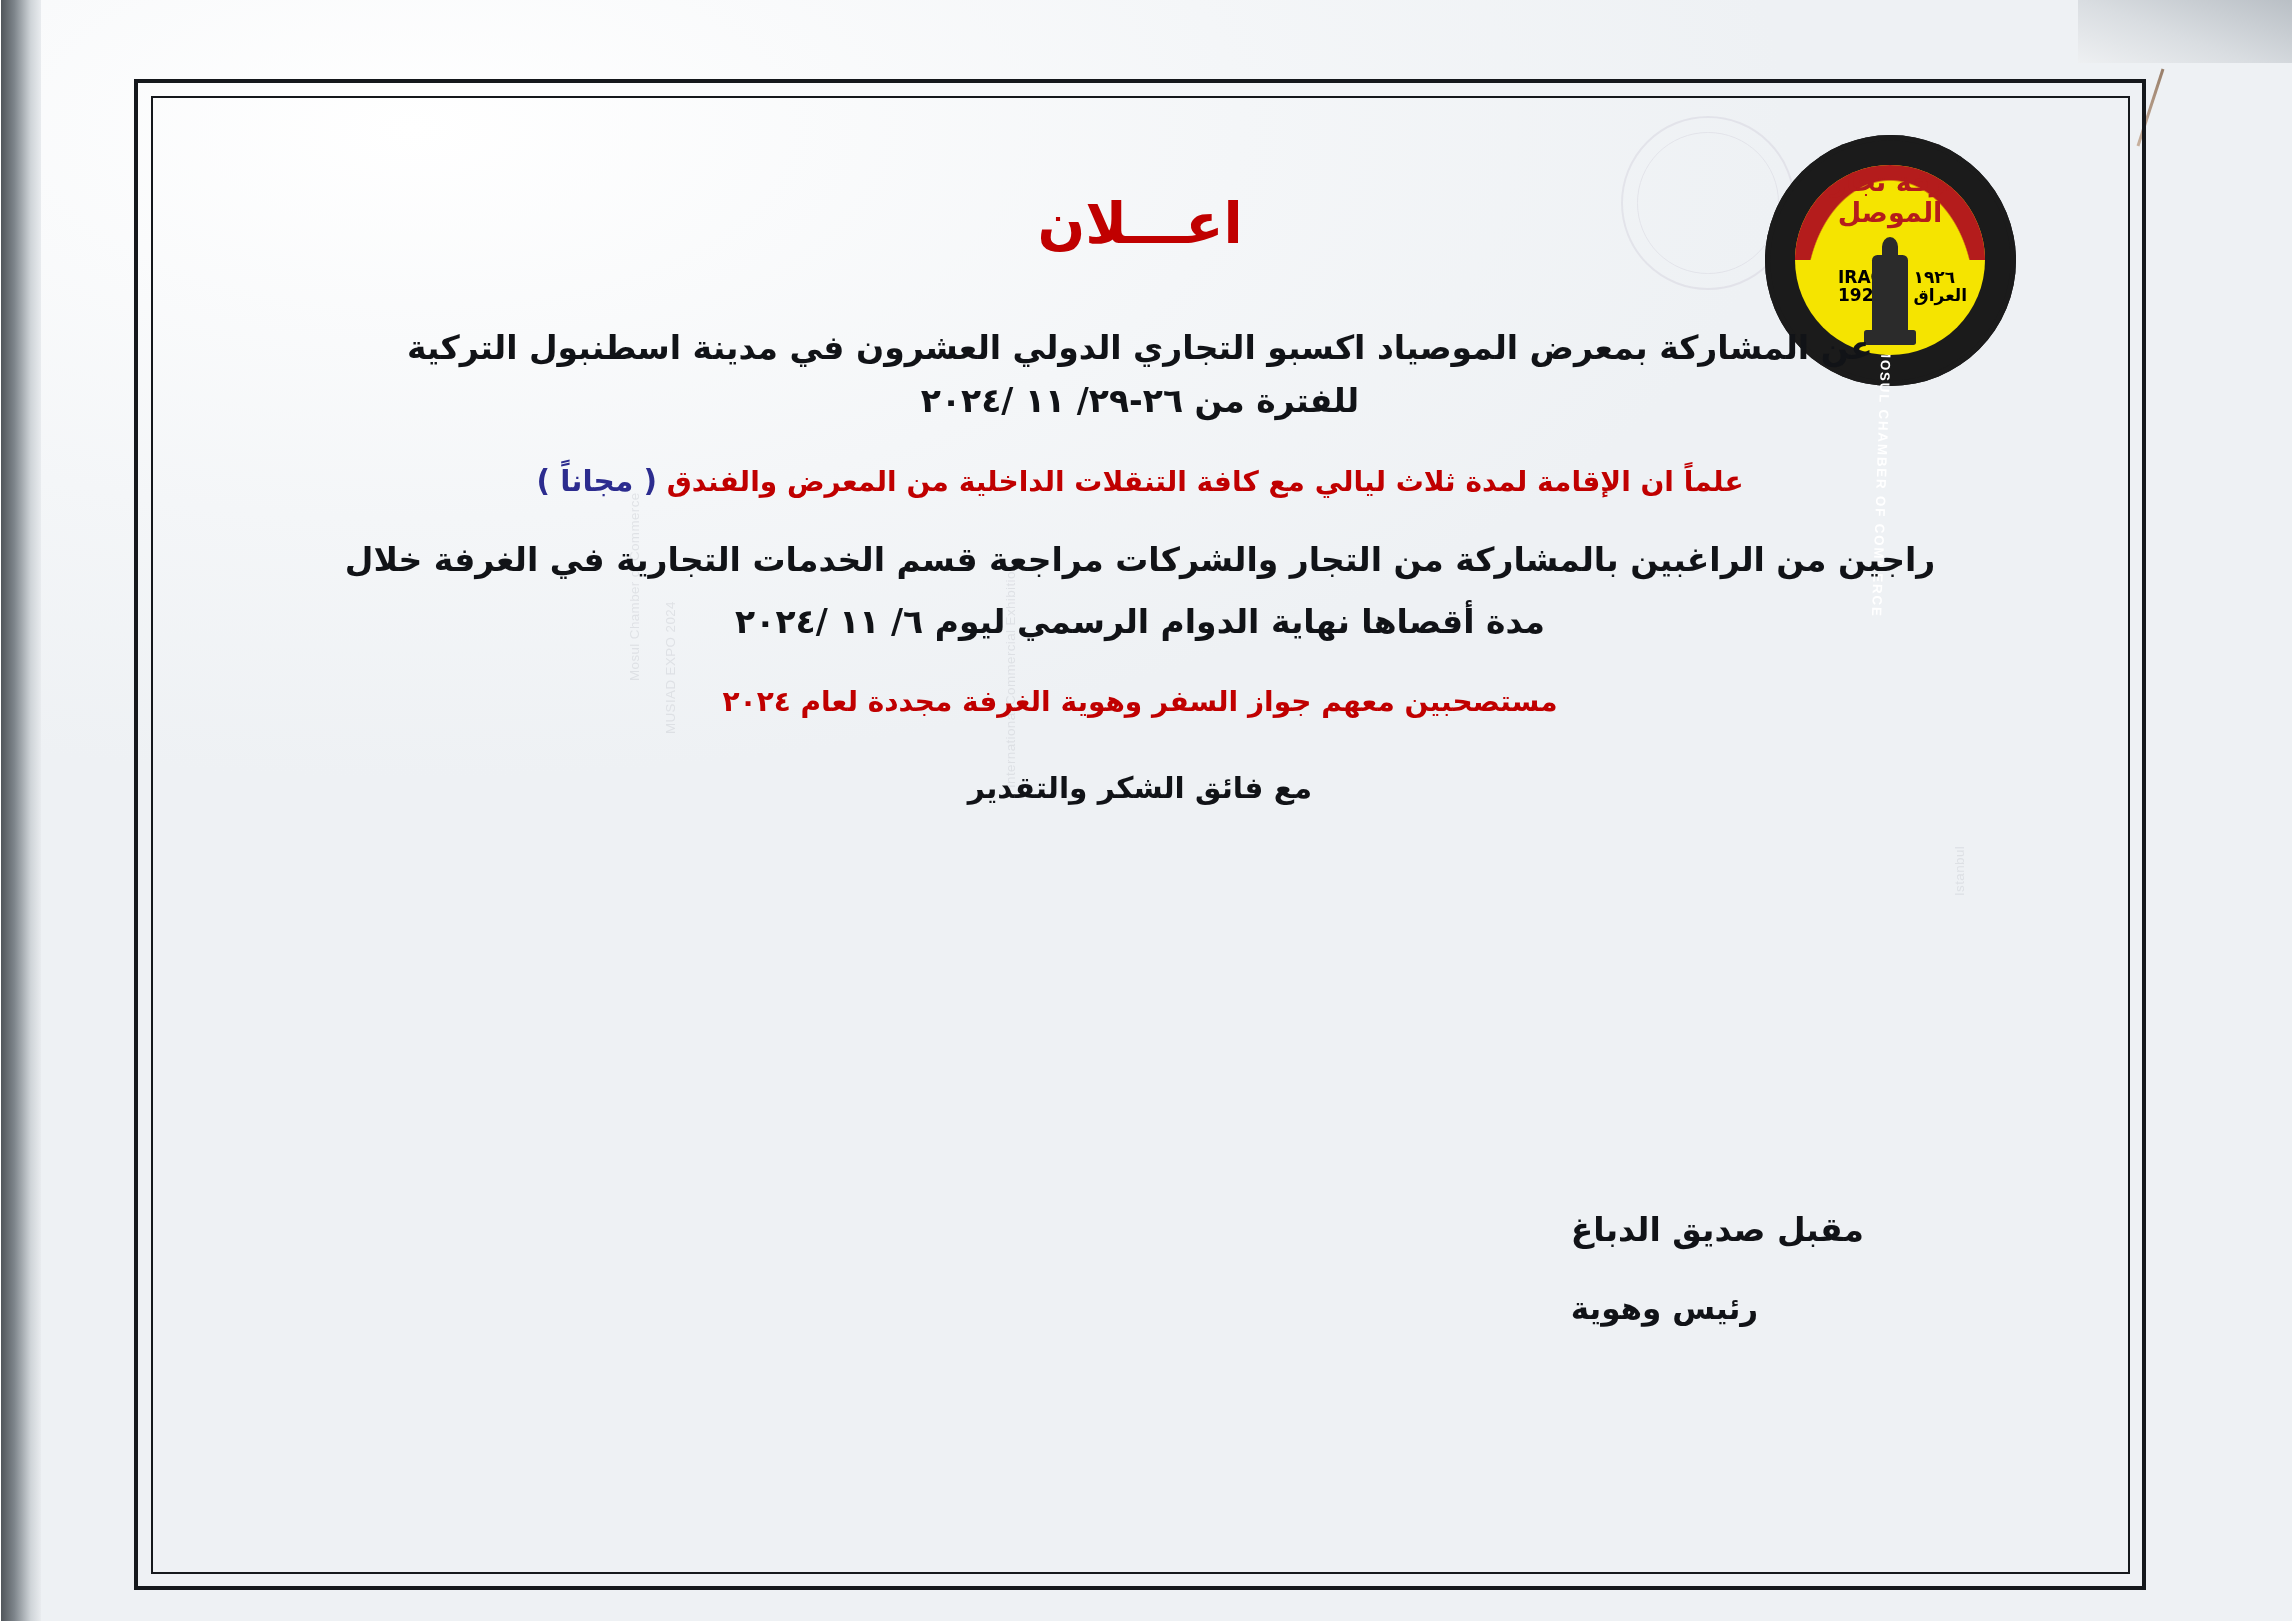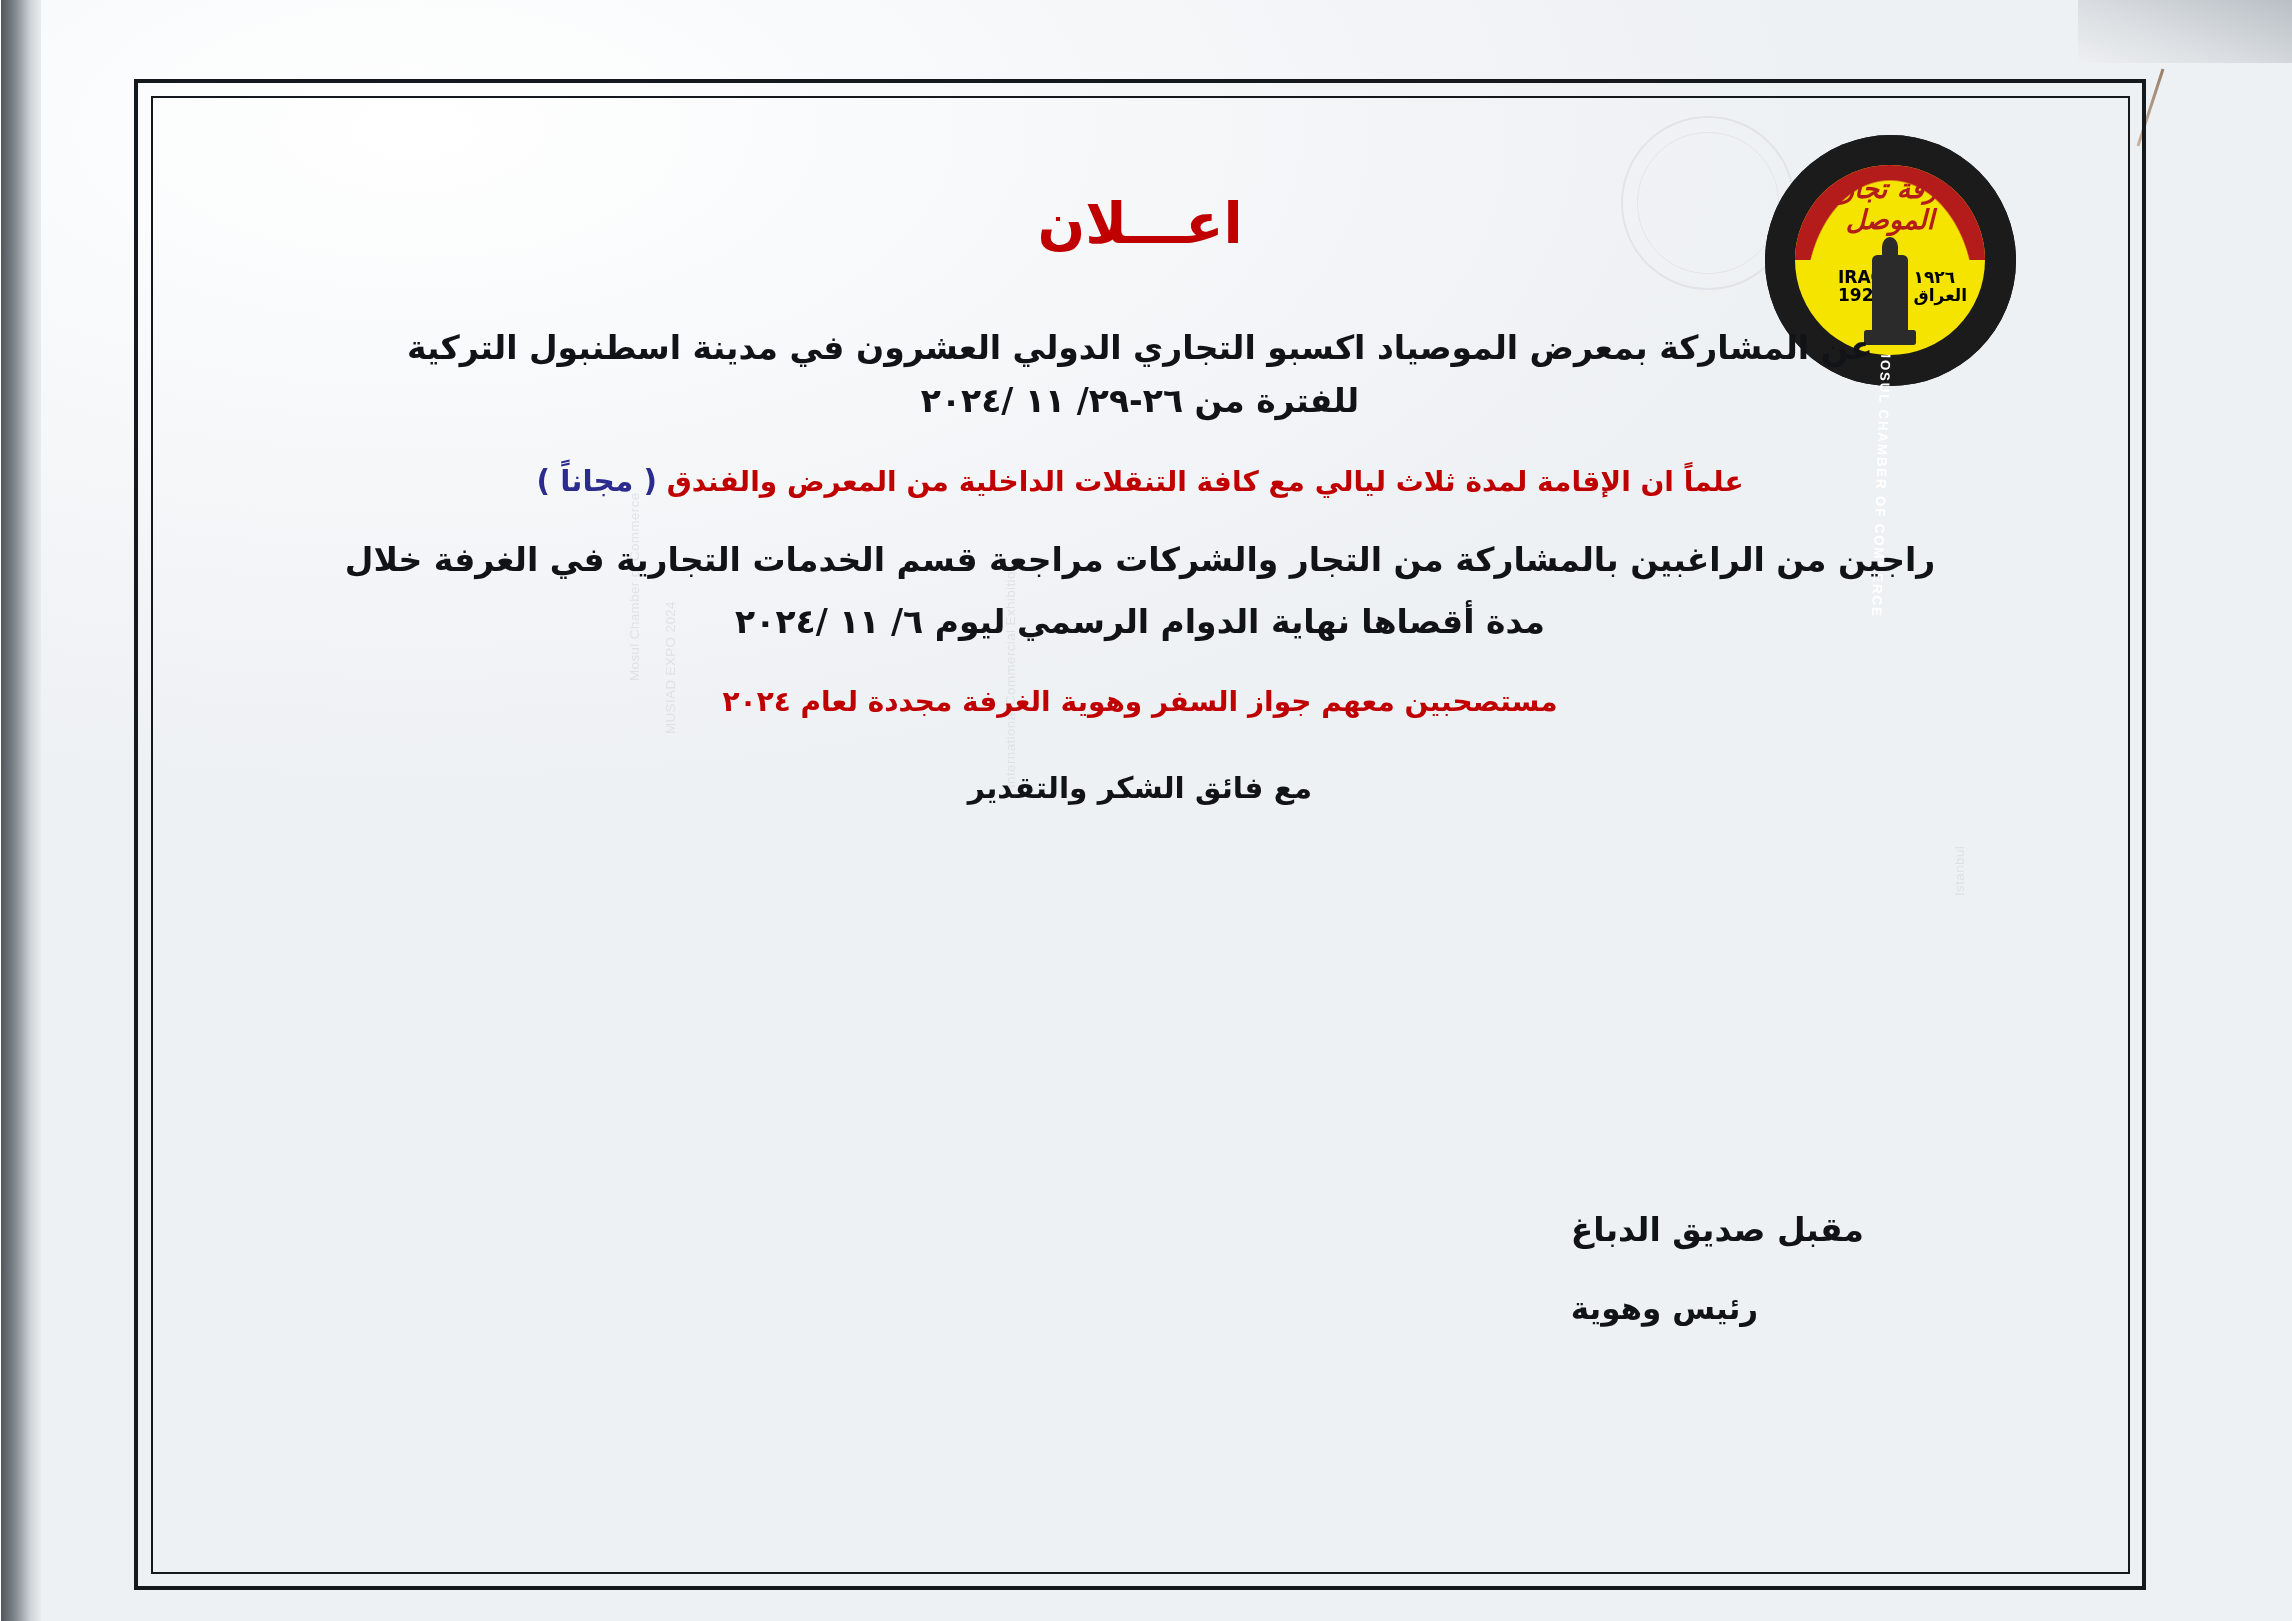--- a/index.html
+++ b/index.html
@@ -118,28 +118,27 @@
     overflow: hidden;
   }
   .logo .redarc {
     position: absolute;
     left: 0; top: 0;
     width: 190px; height: 95px;
     background: radial-gradient(ellipse at 50% 140%, transparent 62%, #b41c1c 63%);
   }
   .logo .arabic-top {
     position: absolute;
-    top: 8px;
+    top: 1px;
     left: 0; right: 0;
     text-align: center;
     font-size: 27px;
     font-weight: bold;
     color: #b41c1c;
     font-family: "DejaVu Sans", sans-serif;
-    font-style: italic;
   }
   .logo .minaret {
     position: absolute;
     left: 50%;
     bottom: 23px;
     transform: translateX(-50%);
     width: 36px;
     height: 77px;
     background: #2b2b2b;
     border-radius: 5.4px 5.4px 0 0;

